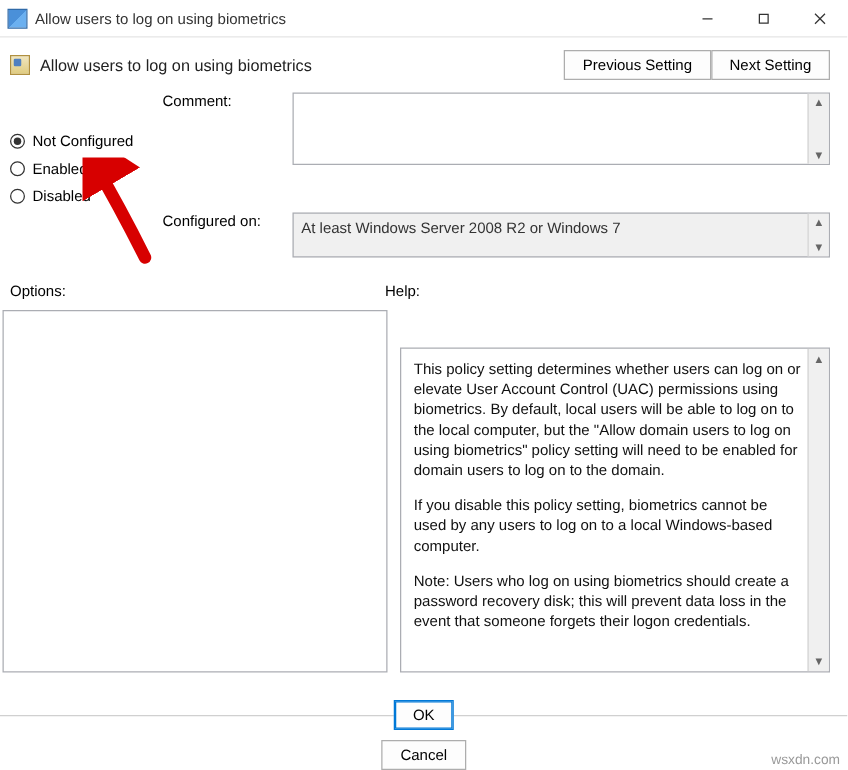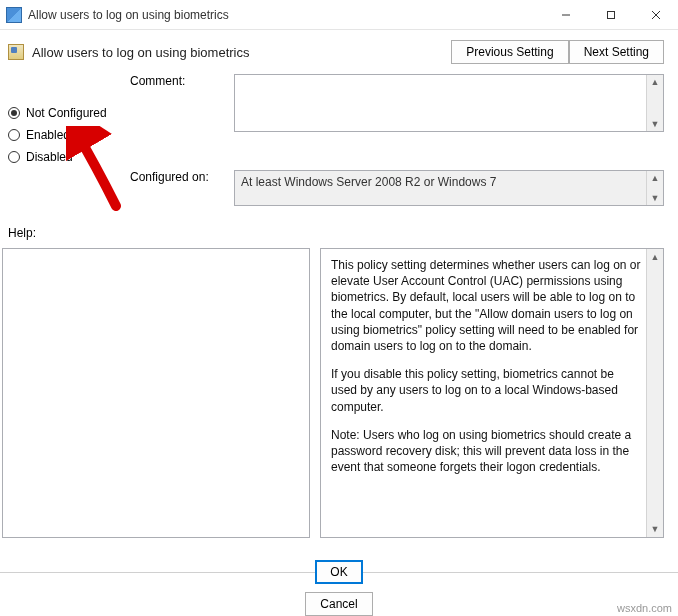--- a/index.html
+++ b/index.html
@@ -98,21 +98,21 @@
   .mid-labels .left { width: 300px; }
   .panels {
     display: flex; gap: 10px; padding: 4px 14px 0 2px;
     height: 294px;
   }
   .panel {
     border: 1px solid #abadb3; background: #fff; position: relative;
     overflow: hidden;
   }
   .panel.options { width: 308px; }
-  .panel.help { flex: 1; padding: 8px 22px 8px 10px; font-size: 12px; line-height: 1.35; color: #111; }
+  .panel.help { flex: 1; padding: 8px 22px 8px 10px; font-size: 12px; line-height: 1.35; color: #111; margin-top: 30px; }
   .panel .mini-scroll { top: 0; }
   .help-p { margin: 0 0 12px 0; }
   .footer {
     position: absolute; left: 0; right: 0; bottom: 0;
     height: 44px; border-top: 1px solid #d0d0d0;
     display: flex; align-items: center; justify-content: flex-end;
     gap: 8px; padding: 0 14px; background: #fff; flex-direction: column;
   }
   .watermark {
     position: absolute; right: 2px; bottom: 2px;
@@ -198,20 +198,21 @@
       <span>At least Windows Server 2008 R2 or Windows 7</span>
       <div class="mini-scroll">
         <span>▲</span>
         <span>▼</span>
       </div>
     </div>
   </div>
 </div>
 
 <div class="mid-labels">
+  <div class="left">Options:</div>
   <div style="flex:1">Help:</div>
 </div>
 
 <div class="panels">
   <div class="panel options"></div>
   <div class="panel help">
     <p class="help-p">This policy setting determines whether users can log on or elevate User Account Control (UAC) permissions using biometrics.  By default, local users will be able to log on to the local computer, but the "Allow domain users to log on using biometrics" policy setting will need to be enabled for domain users to log on to the domain.</p>
     <p class="help-p">If you disable this policy setting, biometrics cannot be used by any users to log on to a local Windows-based computer.</p>
     <p class="help-p">Note: Users who log on using biometrics should create a password recovery disk; this will prevent data loss in the event that someone forgets their logon credentials.</p>
     <div class="mini-scroll">

